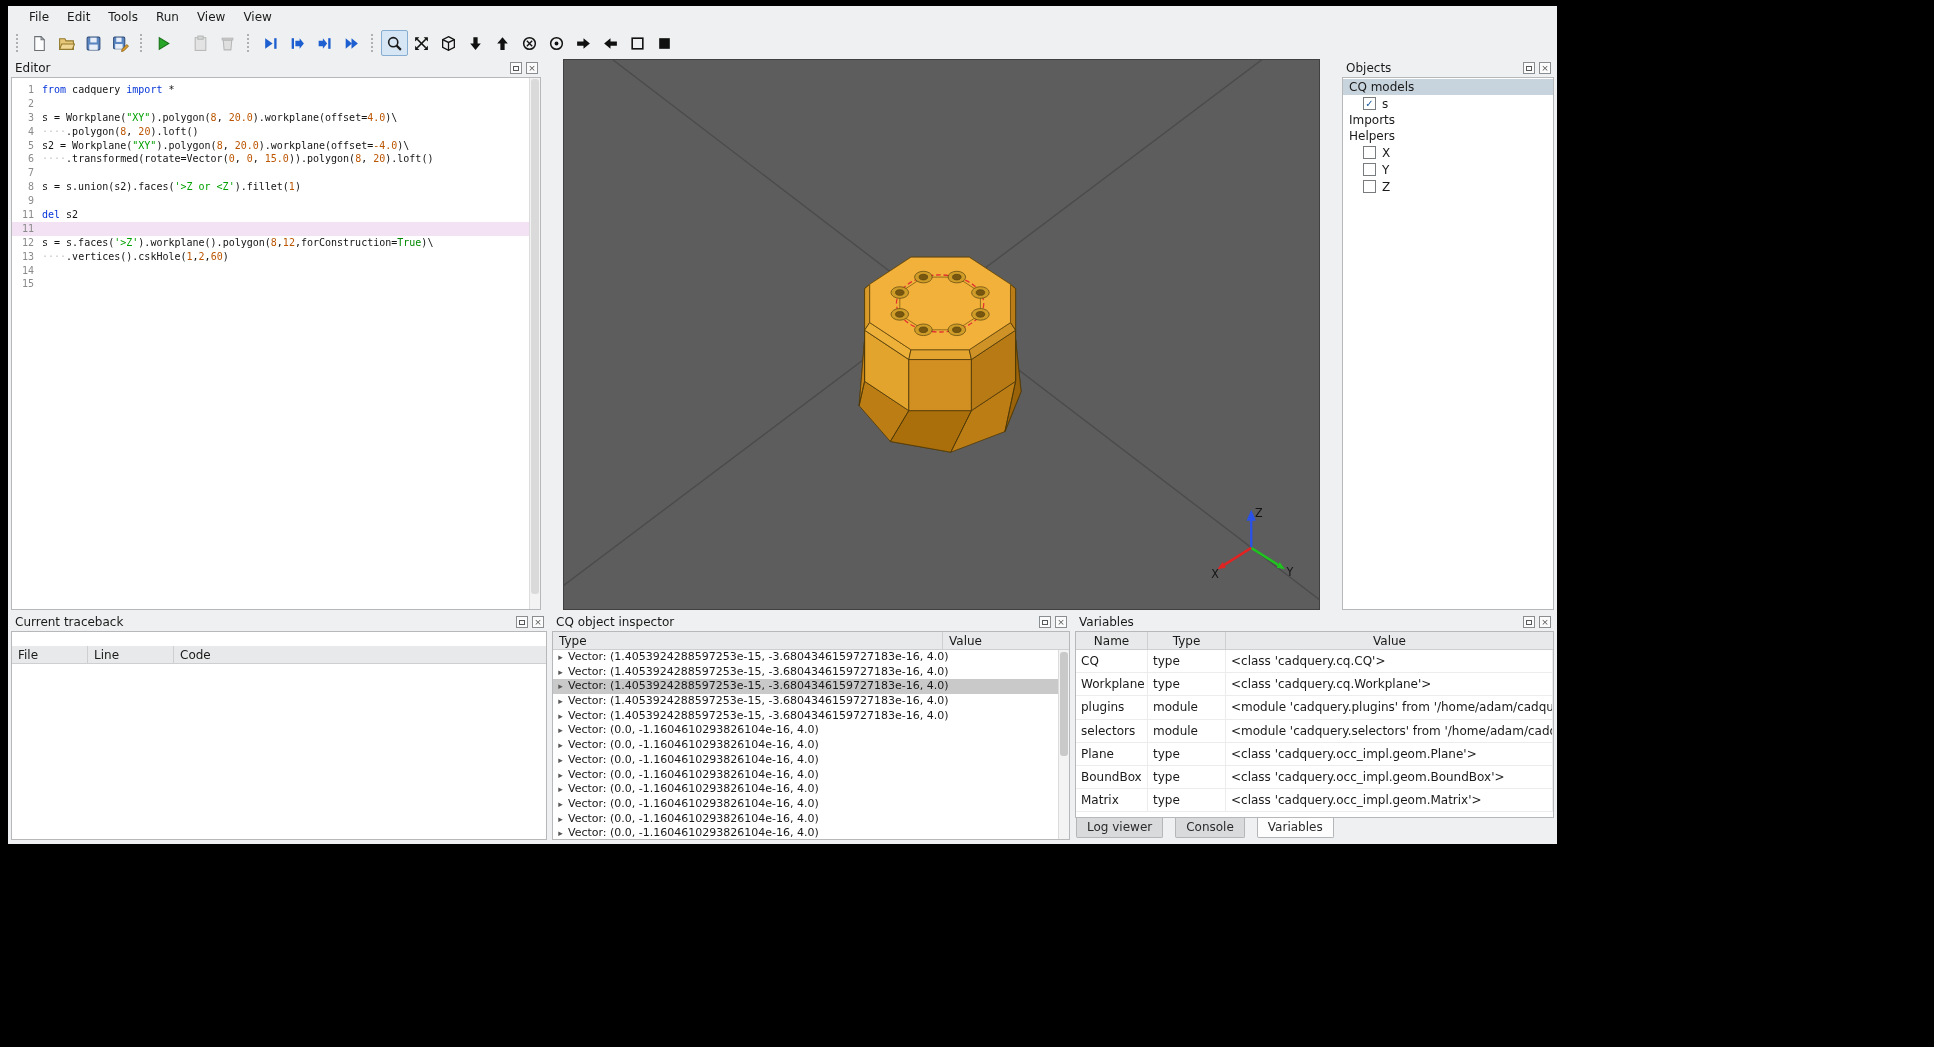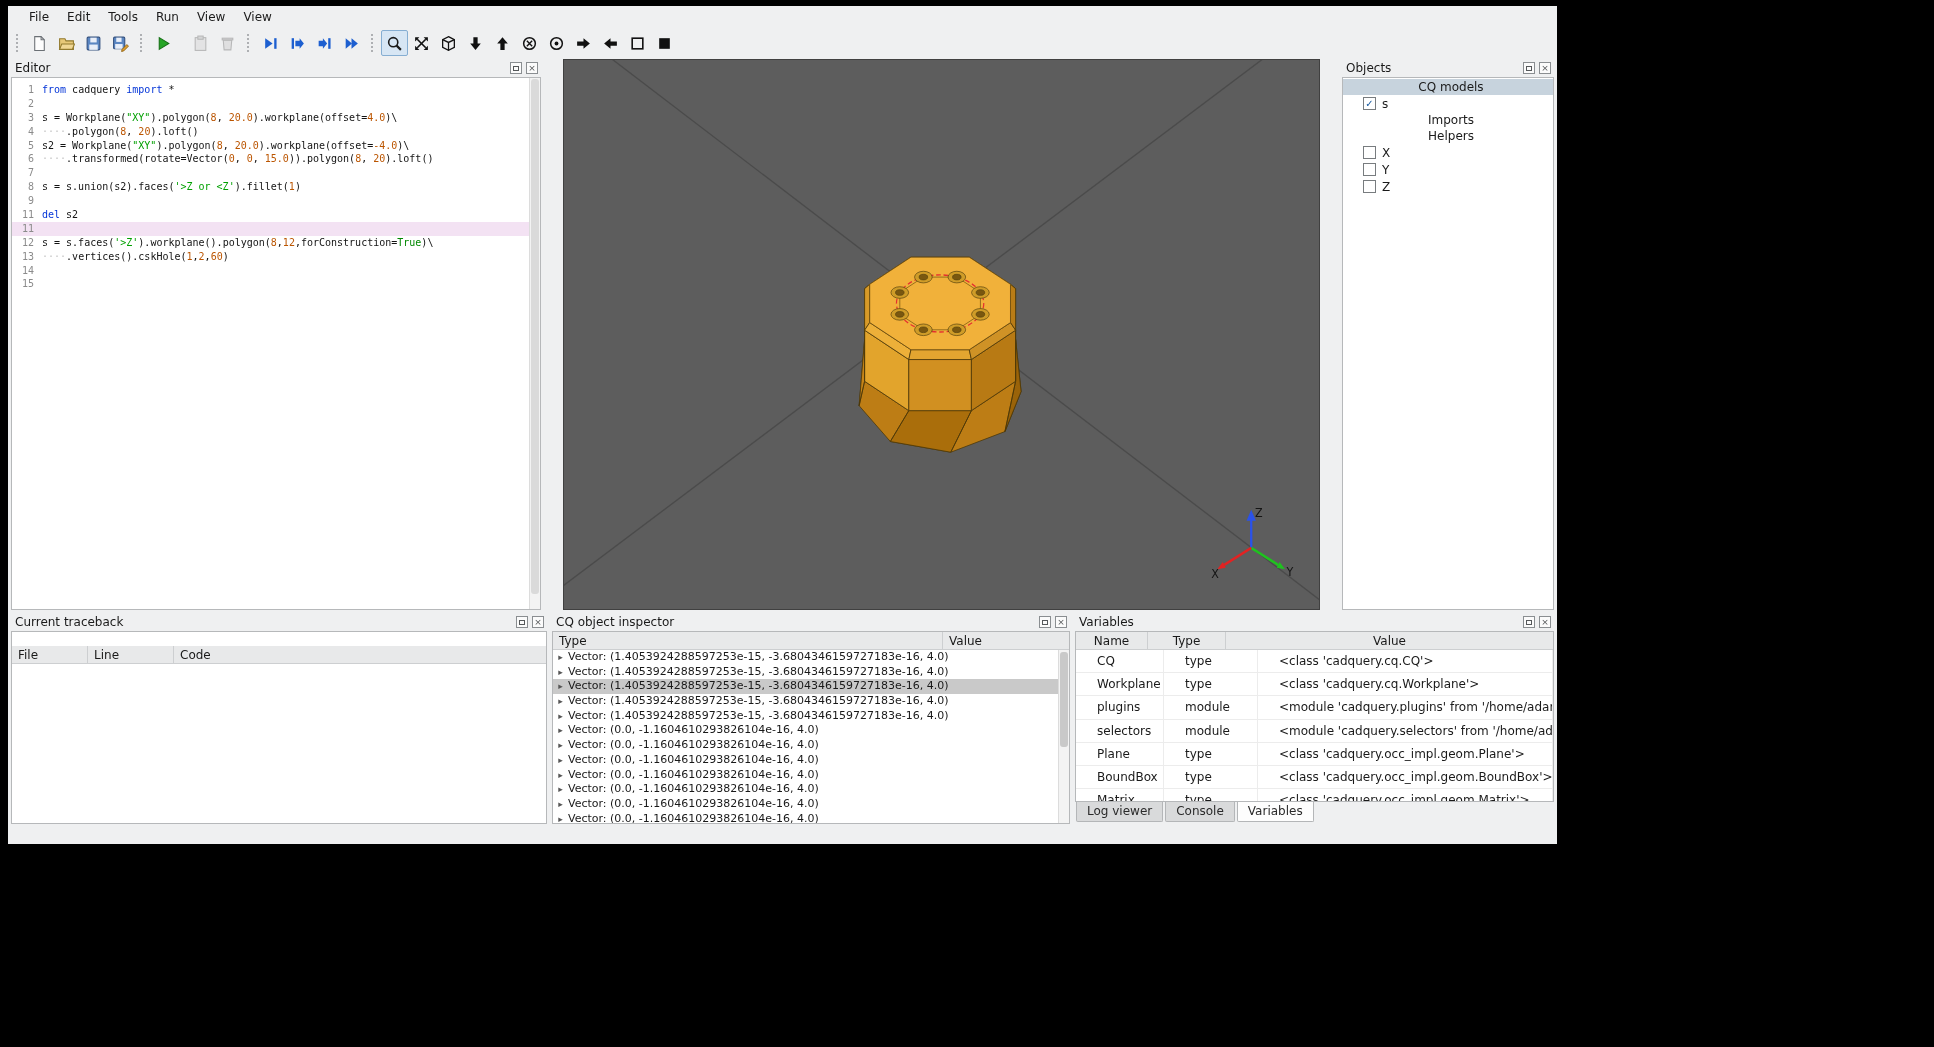--- a/index.html
+++ b/index.html
@@ -15,21 +15,21 @@
   
   .toolbar{height:30px;display:flex;align-items:center;padding-left:2px;}
   .thandle{width:6px;height:18px;border-left:2px dotted #aeb0b3;margin:0 4px 0 6px;}
   .tbtn{width:27px;height:26px;display:flex;align-items:center;justify-content:center;border-radius:2px;}
   .tbtn.pressed{background:#d7e6f4;border:1px solid #86aed2;}
   .tbtn.disabled{opacity:.5;}
   .tgap{width:10px;}
 
   
   .main{flex:1;display:flex;gap:22px;padding:1px 3px 0 3px;min-height:0;}
-  .bottom{height:234px;display:flex;gap:5px;padding:3px 3px 20px 3px;border-radius:10px;}
+  .bottom{height:234px;display:flex;gap:5px;padding:3px 3px 4px 3px;border-radius:10px;}
 
   .panel{display:flex;flex-direction:column;min-width:0;}
   .panel-title{height:18px;display:flex;align-items:center;padding:0 3px 0 4px;font-size:12px;}
   .pt-label{flex:1;}
   .pt-btn{width:12px;height:12px;border:1px solid #8a8e91;margin-left:4px;display:flex;align-items:center;justify-content:center;font-size:9px;line-height:9px;color:#55585a;background:#fbfbfb;}
   .pt-float-glyph{width:6px;height:5px;border:1px solid #55585a;}
   .panel-body{flex:1;background:#fff;border:1px solid #b6b8ba;min-height:0;position:relative;overflow:hidden;}
 
   
   .panel-editor{width:530px;}
@@ -47,21 +47,21 @@
   .ed-scroll{position:absolute;right:0;top:0;bottom:0;width:11px;background:#f3f3f3;border-left:1px solid #dcdcdc;}
   .ed-scroll .thumb{position:absolute;left:1px;right:1px;top:1px;height:97%;background:#dadada;border-radius:3px;}
 
   
   .viewport{flex:1;position:relative;background:#5d5d5d;border:1px solid #404040;min-width:0;}
   .viewport svg{position:absolute;left:0;top:0;width:100%;height:100%;}
 
   
   .panel-objects{width:212px;}
   .objects-body{font-size:12px;padding-top:1px;}
-  .tree-group{height:16px;line-height:16px;padding-left:6px;text-align:center;}
+  .tree-group{height:16px;line-height:16px;padding-left:6px;}
   .tree-group.sel{background:#c7d3dd;}
   .tree-item{height:17px;display:flex;align-items:center;padding-left:20px;gap:6px;}
   .cb{width:13px;height:13px;border:1px solid #787c7f;background:#fff;font-size:10px;line-height:11px;text-align:center;color:#16589e;flex:none;}
 
   
   .panel-traceback{width:536px;}
   .panel-inspector{width:518px;}
   .panel-variables{flex:1;}
   .tblhead{display:flex;background:#e8e9ea;border-bottom:1px solid #cdcfd1;height:18px;}
   .th{font-size:12px;padding:1px 6px;line-height:16px;border-right:1px solid #cdcfd1;overflow:hidden;white-space:nowrap;}
@@ -70,24 +70,24 @@
   .insc0{width:390px;} .insc1{flex:1;border-right:none;}
   .inspector-rows{position:absolute;top:18px;bottom:0;left:0;right:11px;overflow:hidden;}
   .irow{height:14.7px;line-height:14.7px;display:flex;font-size:11px;white-space:pre;color:#191919;}
   .irow.sel{background:#c9c9c9;}
   .iarrow{width:15px;text-align:center;color:#555;font-size:9px;flex:none;}
   .ins-scroll{position:absolute;right:0;top:18px;bottom:0;width:11px;background:#f3f3f3;border-left:1px solid #dcdcdc;}
   .ins-scroll .thumb{position:absolute;left:1px;right:1px;top:2px;height:55%;background:#c9c9c9;border-radius:3px;}
   .vhc{text-align:center;}
   .vc0{width:72px;} .vc1{width:78px;} .vc2{flex:1;border-right:none;}
   .vrow{display:flex;height:23.2px;line-height:22px;font-size:12px;border-bottom:1px solid #ececec;}
-  .vcell{padding:0 5px;border-right:1px solid #ececec;overflow:hidden;white-space:nowrap;margin-left:16px;}
-
-  
-  .tabbar{height:22px;display:flex;align-items:flex-start;padding-left:1px;gap:2px;background:#eff0f1;}
+  .vcell{padding:0 5px;border-right:1px solid #ececec;overflow:hidden;white-space:nowrap;}
+
+  
+  .tabbar{height:22px;display:flex;align-items:flex-start;padding-left:1px;gap:12px;background:#eff0f1;}
   .tab{padding:2px 10px 3px;font-size:12px;background:#d9dadb;border:1px solid #b4b6b8;border-top:none;border-radius:0 0 2px 2px;color:#2a2a2a;}
   .tab.active{background:#fdfdfd;}
 </style>
 </head>
 <body>
 
 <div class="app">
 
   <div class="menubar">
       <div class="menu-item">File</div>

